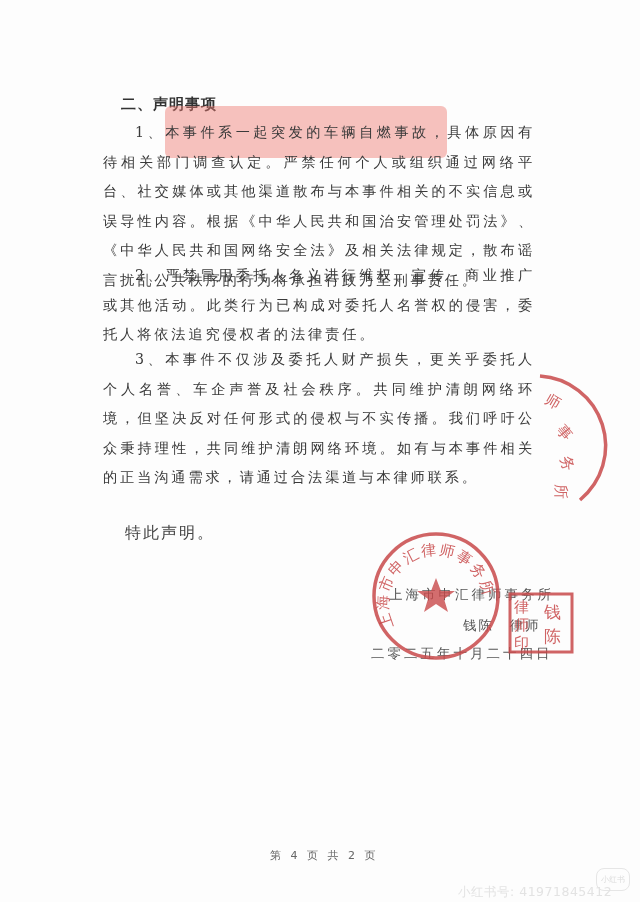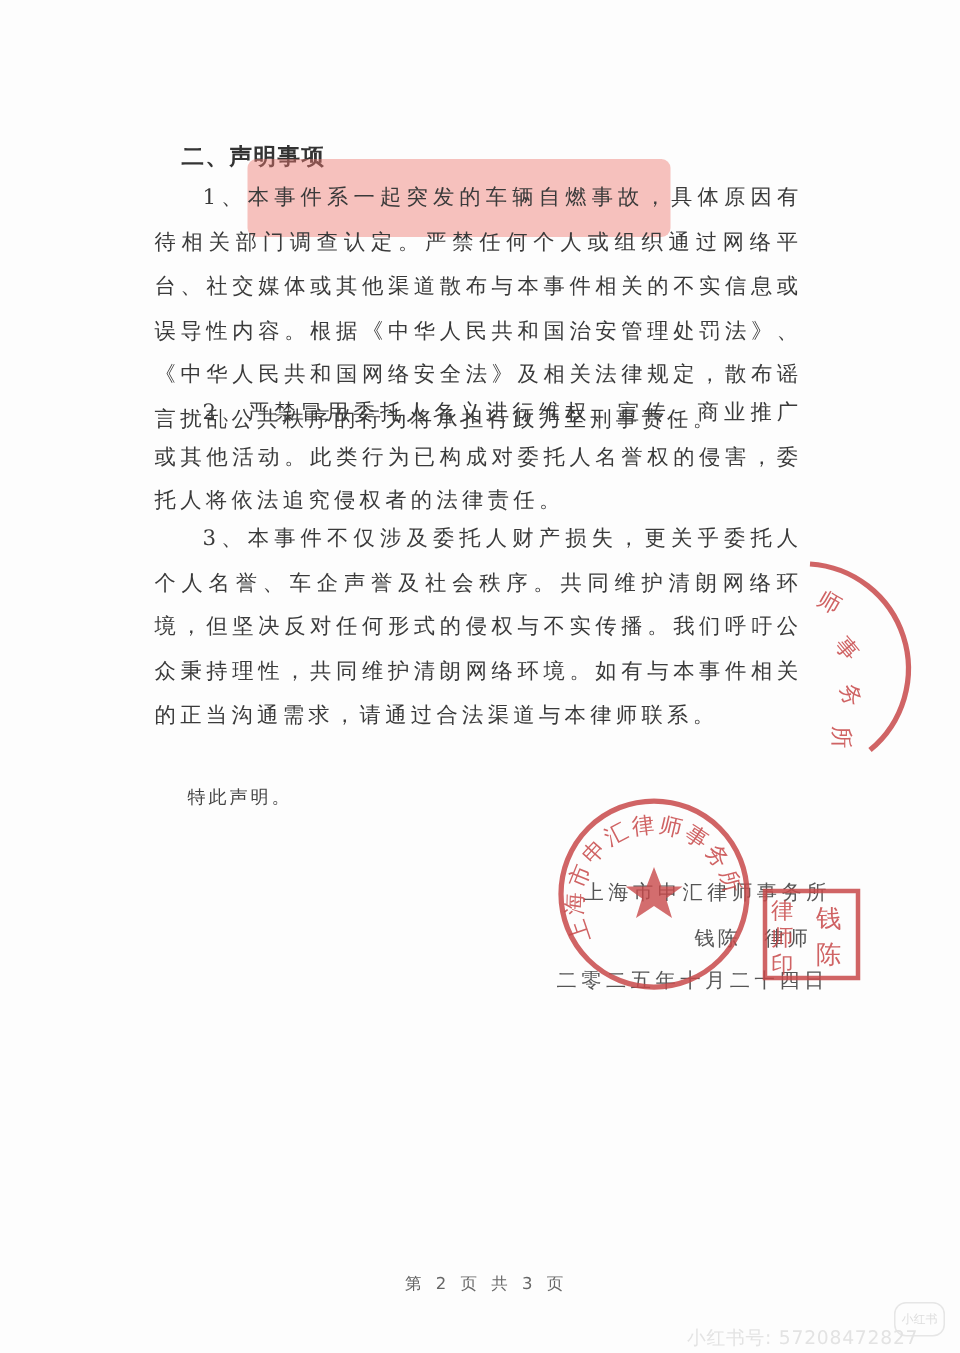--- a/index.html
+++ b/index.html
@@ -8,21 +8,21 @@
     font-family:"DejaVu Serif","Liberation Serif",serif; color:#3d3d3d;
   }
   .page { position:absolute; left:0; top:0; width:640px; height:800px; }
   .heading { position:absolute; left:121px; top:95px; font-size:15px; font-weight:bold; color:#333; letter-spacing:1px; }
   .para { position:absolute; left:103px; width:432px; font-size:14.2px; line-height:29.5px; letter-spacing:2.9px; text-align:justify; color:#3a3a3a; }
   .para .indent { display:inline-block; width:32px; }
   .p1 { top:118px; }
   .p2 { top:261px; }
   .p3 { top:345px; }
   .hl { background:rgba(238,120,110,0.45); border-radius:6px; padding:18px 0; }
-  .closing { position:absolute; left:125px; top:523px; font-size:12px; letter-spacing:2px; color:#444; }
+  .closing { position:absolute; left:125px; top:523px; font-size:16px; letter-spacing:2px; color:#444; }
   .sig-firm { position:absolute; left:389px; top:586px; font-size:13.5px; letter-spacing:3px; color:#555; }
   .sig-name { position:absolute; left:423px; top:617px; font-size:13.5px; letter-spacing:2px; color:#555;margin-left:40px; }
   .sig-date { position:absolute; left:371px; top:645px; font-size:13.5px; letter-spacing:3px; color:#555; }
   .stamp-round { position:absolute; left:370px; top:530px; width:132px; height:132px; }
   .stamp-square { position:absolute; left:508px; top:592px; width:66px; height:62px; }
   .stamp-edge { position:absolute; left:538px; top:372px; width:102px; height:132px; }
   .footer { position:absolute; left:270px; top:848px; font-size:11px; letter-spacing:3px; color:#666; font-family:"DejaVu Sans","Liberation Sans",sans-serif; }
   .wm-badge { position:absolute; left:596px; top:868px; font-size:8px; color:#ddd; border:1px solid #e6e6e6; border-radius:8px; padding:5px 4px; font-family:"DejaVu Sans",sans-serif; }
   .wm-text { position:absolute; left:458px; top:884px; font-size:12.5px; color:#e3e3e3; font-family:"DejaVu Sans","Liberation Sans",sans-serif; letter-spacing:0.5px; }
 </style>
@@ -72,17 +72,17 @@
 
   <svg class="stamp-square" viewBox="0 0 66 62">
     <rect x="2" y="2" width="62" height="58" fill="none" stroke="#c8494a" stroke-width="3" opacity="0.85"></rect>
     <text x="6" y="20" font-size="15" fill="#c8494a" opacity="0.85" font-family="DejaVu Serif, serif">律</text>
     <text x="6" y="38" font-size="15" fill="#c8494a" opacity="0.85" font-family="DejaVu Serif, serif">师</text>
     <text x="6" y="56" font-size="15" fill="#c8494a" opacity="0.85" font-family="DejaVu Serif, serif">印</text>
     <text x="36" y="26" font-size="17" fill="#c8494a" opacity="0.85" font-family="DejaVu Serif, serif">钱</text>
     <text x="36" y="50" font-size="17" fill="#c8494a" opacity="0.85" font-family="DejaVu Serif, serif">陈</text>
   </svg>
 
-  <div class="footer">第 2 页 共 3 页</div>
+  <div class="footer">第 4 页 共 2 页</div>
 
   <div class="wm-badge">小红书</div>
-  <div class="wm-text">小红书号: 57208472827</div>
+  <div class="wm-text">小红书号: 41971845412</div>
 </div>
 
 </body></html>

